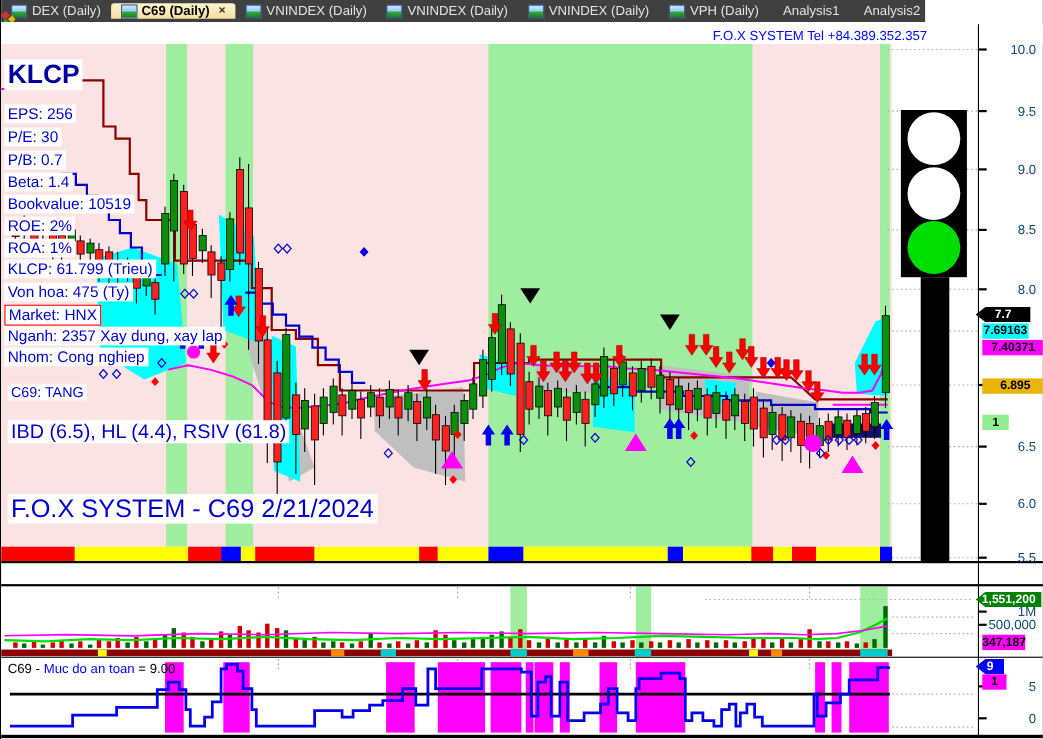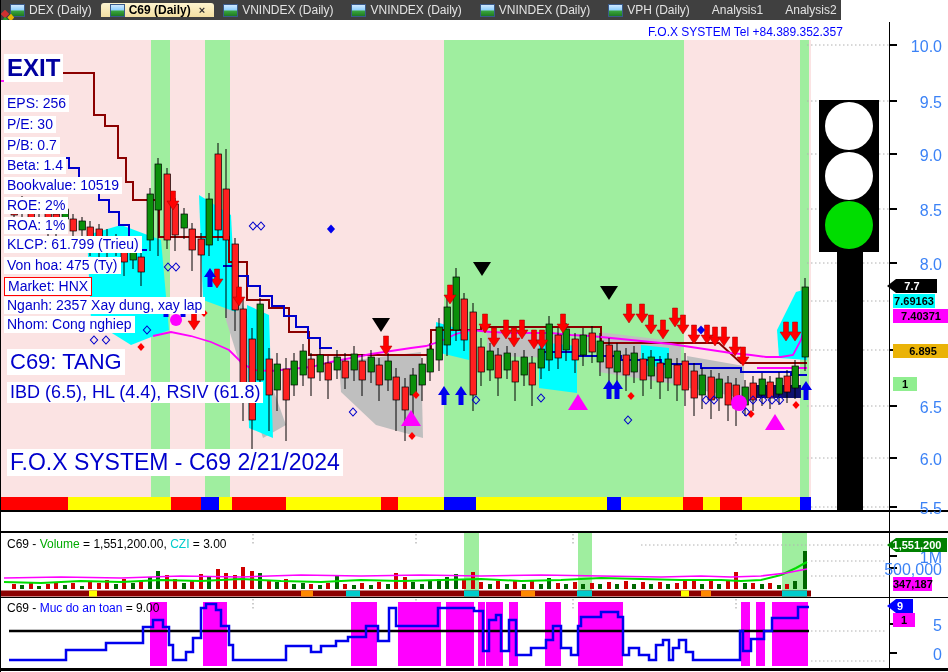--- a/index.html
+++ b/index.html
@@ -18,21 +18,21 @@
   .titlebar .lead{position:absolute;left:7px;top:0;}
   .t-cyan{color:#00cccc;} .t-black{color:#000;} 
   .brand{position:absolute;left:647px;top:1px;color:#0000ff;font-size:12px;}
   svg{position:absolute;left:0;}
   #mainChart{top:40px;} #volChart{top:533px;} #safeChart{top:598px;}
   
   .ov{position:absolute;background:#fff;color:#0000cc;padding:0 3px;line-height:1.18;white-space:nowrap;z-index:5;}
   .traffic-label{position:absolute;left:814px;top:44px;width:76px;color:#1a1acc;font-size:34px;z-index:6;}
   
   .axis{position:absolute;left:889px;top:0;width:59px;height:672px;z-index:4;}
-  .axtick{position:absolute;left:0;width:59px;height:14px;font-size:16px;color:#3b82f6;}
+  .axtick{position:absolute;left:0;width:59px;height:14px;font-size:12px;color:#0c4a6e;}
   .axtick .dash{position:absolute;left:0;top:6px;width:7px;height:2px;background:#000;}
   .axtick .lbl{position:absolute;right:7px;top:0;}
   .axbadge{position:absolute;font-size:11px;font-weight:bold;text-align:center;line-height:14px;height:14px;z-index:5;}
   .vline{position:absolute;top:22px;left:888px;width:1px;height:647px;background:#000;z-index:3;}
   .hsep{position:absolute;left:0;width:948px;background:#000;z-index:2;}
   
   .dateaxis{position:absolute;left:0;top:512px;width:948px;height:20px;background:#fff;}
   .dlabel{position:absolute;top:3px;font-size:12px;color:#000;}
   .dtick{position:absolute;top:0;width:1px;height:5px;background:#000;}
   
@@ -430,42 +430,39 @@
       </g>
       <g>
         <rect x="836" y="252" width="26" height="273" fill="#000"></rect>
         <rect x="818" y="100" width="60" height="152" fill="#000"></rect>
         <circle cx="848" cy="126" r="24" fill="#FFFFFF"></circle>
         <circle cx="848" cy="176" r="24" fill="#FFFFFF"></circle>
         <circle cx="848" cy="225" r="24" fill="#00DD00"></circle>
       </g>
     </svg>
   <div id="overlay">
-      <div class="ov" style="left: 3px; top: 54px; font-size: 24px; font-weight: bold; color: rgb(0, 0, 160);">EXIT</div>
+      <div class="ov" style="left: 3px; top: 54px; font-size: 24px; font-weight: bold; color: rgb(0, 0, 160);">KLCP</div>
       <div class="ov" style="left: 3px; top: 95px; font-size: 14px;">EPS: 256</div>
       <div class="ov" style="left: 3px; top: 116px; font-size: 14px;">P/E: 30</div>
       <div class="ov" style="left: 3px; top: 137px; font-size: 14px;">P/B: 0.7</div>
       <div class="ov" style="left: 3px; top: 157px; font-size: 14px;">Beta: 1.4</div>
       <div class="ov" style="left: 3px; top: 177px; font-size: 14px;">Bookvalue: 10519</div>
       <div class="ov" style="left: 3px; top: 197px; font-size: 14px;">ROE: 2%</div>
       <div class="ov" style="left: 3px; top: 217px; font-size: 14px;">ROA: 1%</div>
       <div class="ov" style="left: 3px; top: 236px; font-size: 14px;">KLCP: 61.799 (Trieu)</div>
       <div class="ov" style="left: 3px; top: 257px; font-size: 14px;">Von hoa: 475 (Ty)</div>
       <div class="ov" style="left: 3px; top: 277px; font-size: 14px; border: 1px solid rgb(255, 0, 0);">Market: HNX</div>
       <div class="ov" style="left: 3px; top: 297px; font-size: 14px;">Nganh: 2357 Xay dung, xay lap</div>
       <div class="ov" style="left: 3px; top: 316px; font-size: 14px;">Nhom: Cong nghiep</div>
-      <div class="ov" style="left: 6px; top: 349px; font-size: 22px;">C69: TANG</div>
+      <div class="ov" style="left: 6px; top: 349px; font-size: 13px;">C69: TANG</div>
       <div class="ov" style="left: 6px; top: 382px; font-size: 18px;">IBD (6.5), HL (4.4), RSIV (61.8)</div>
       <div class="ov" style="left: 6px; top: 449px; font-size: 23px;">F.O.X SYSTEM - C69 2/21/2024</div>
     </div>
 
 
-  <div class="panehead" style="top:537px;">
-    <span class="t-black">C69 - </span><span class="h-green">Volume</span><span class="t-black"> = 1,551,200.00, </span><span class="h-cyan">CZI</span><span class="t-black"> = 3.00</span>
-  </div>
   <div class="brand" style="top:538px;">F.O.X SYSTEM Tel +84.389.352.357</div>
   <svg id="volChart" width="889" height="64" viewBox="0 533 889 64">
       <rect x="0" y="533" width="889" height="64" fill="#fff"></rect>
       <rect x="463" y="533" width="15" height="64" fill="#9FEE9F"></rect>
       <rect x="577" y="533" width="14" height="64" fill="#9FEE9F"></rect>
       <rect x="781" y="533" width="25" height="64" fill="#9FEE9F"></rect>
       <line x1="252" y1="534" x2="252" y2="546" stroke="#999" stroke-dasharray="1.5,2.5"></line>
       <line x1="415" y1="534" x2="415" y2="546" stroke="#999" stroke-dasharray="1.5,2.5"></line>
       <line x1="572" y1="534" x2="572" y2="546" stroke="#999" stroke-dasharray="1.5,2.5"></line>
       <line x1="735" y1="534" x2="735" y2="546" stroke="#999" stroke-dasharray="1.5,2.5"></line>

